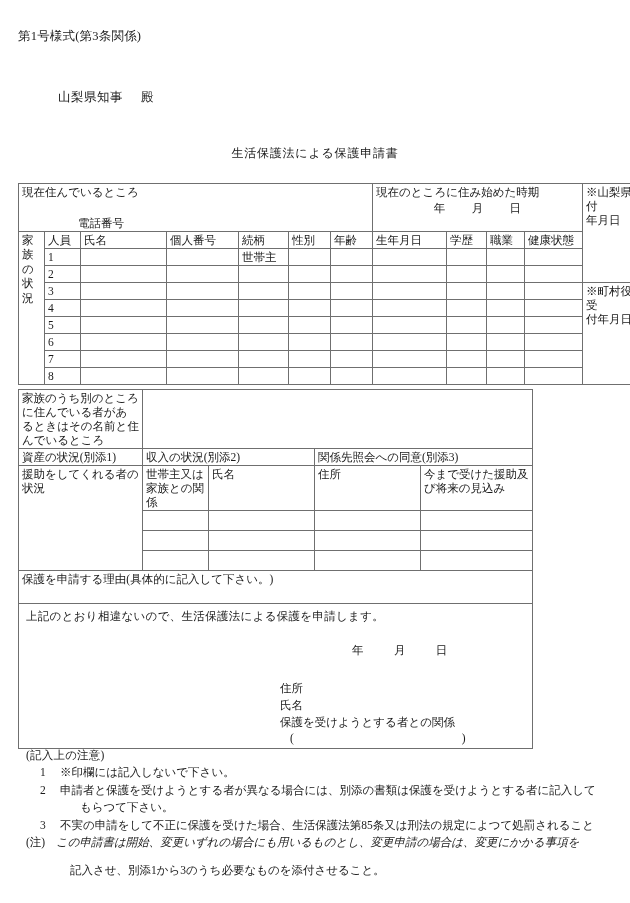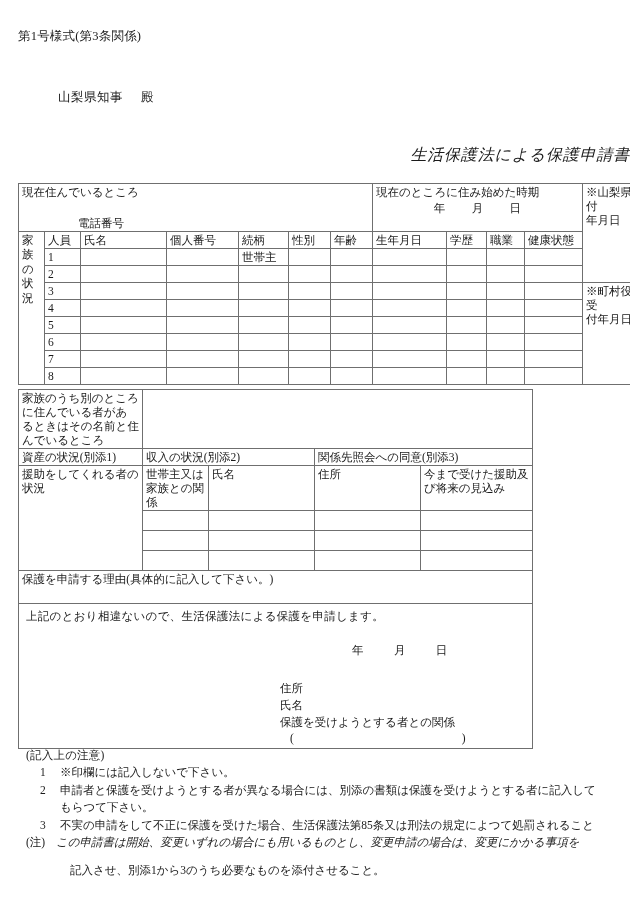--- a/index.html
+++ b/index.html
@@ -39,24 +39,23 @@
     letter-spacing: 0.5px;
   }
   .addressee .honorific {
     margin-left: 18px;
   }
   .doc-title {
     position: absolute;
     left: 0;
     top: 145px;
     width: 630px;
-    text-align: right;
-    font-size: 16px;
+    text-align: center;
+    font-size: 12px;
     letter-spacing: 0.8px;
-    font-style: italic;
   }
 
   
   .tbl {
     border-collapse: collapse;
     table-layout: fixed;
     font-size: 11.5px;
     line-height: 1.22;
   }
   .tbl td {
@@ -145,21 +144,21 @@
   .notes-title { letter-spacing: 0.2px; }
   .note-item {
     display: flex;
     margin-left: 14px;
   }
   .note-num {
     flex: 0 0 auto;
     width: 20px;
   }
   .note-body { flex: 1 1 auto; }
-  .note-cont { margin-left: 34px; }
+  .note-cont { margin-left: 54px; }
   .note-paren {
     display: flex;
     margin-left: 0;
   }
   .note-paren .note-num { width: 30px; }
   .note-paren .note-body { text-indent: 0; font-style: italic; }
   .note-paren-cont { margin-left: 44px; margin-top: 10px; }
 </style>
 </head>
 <body>

